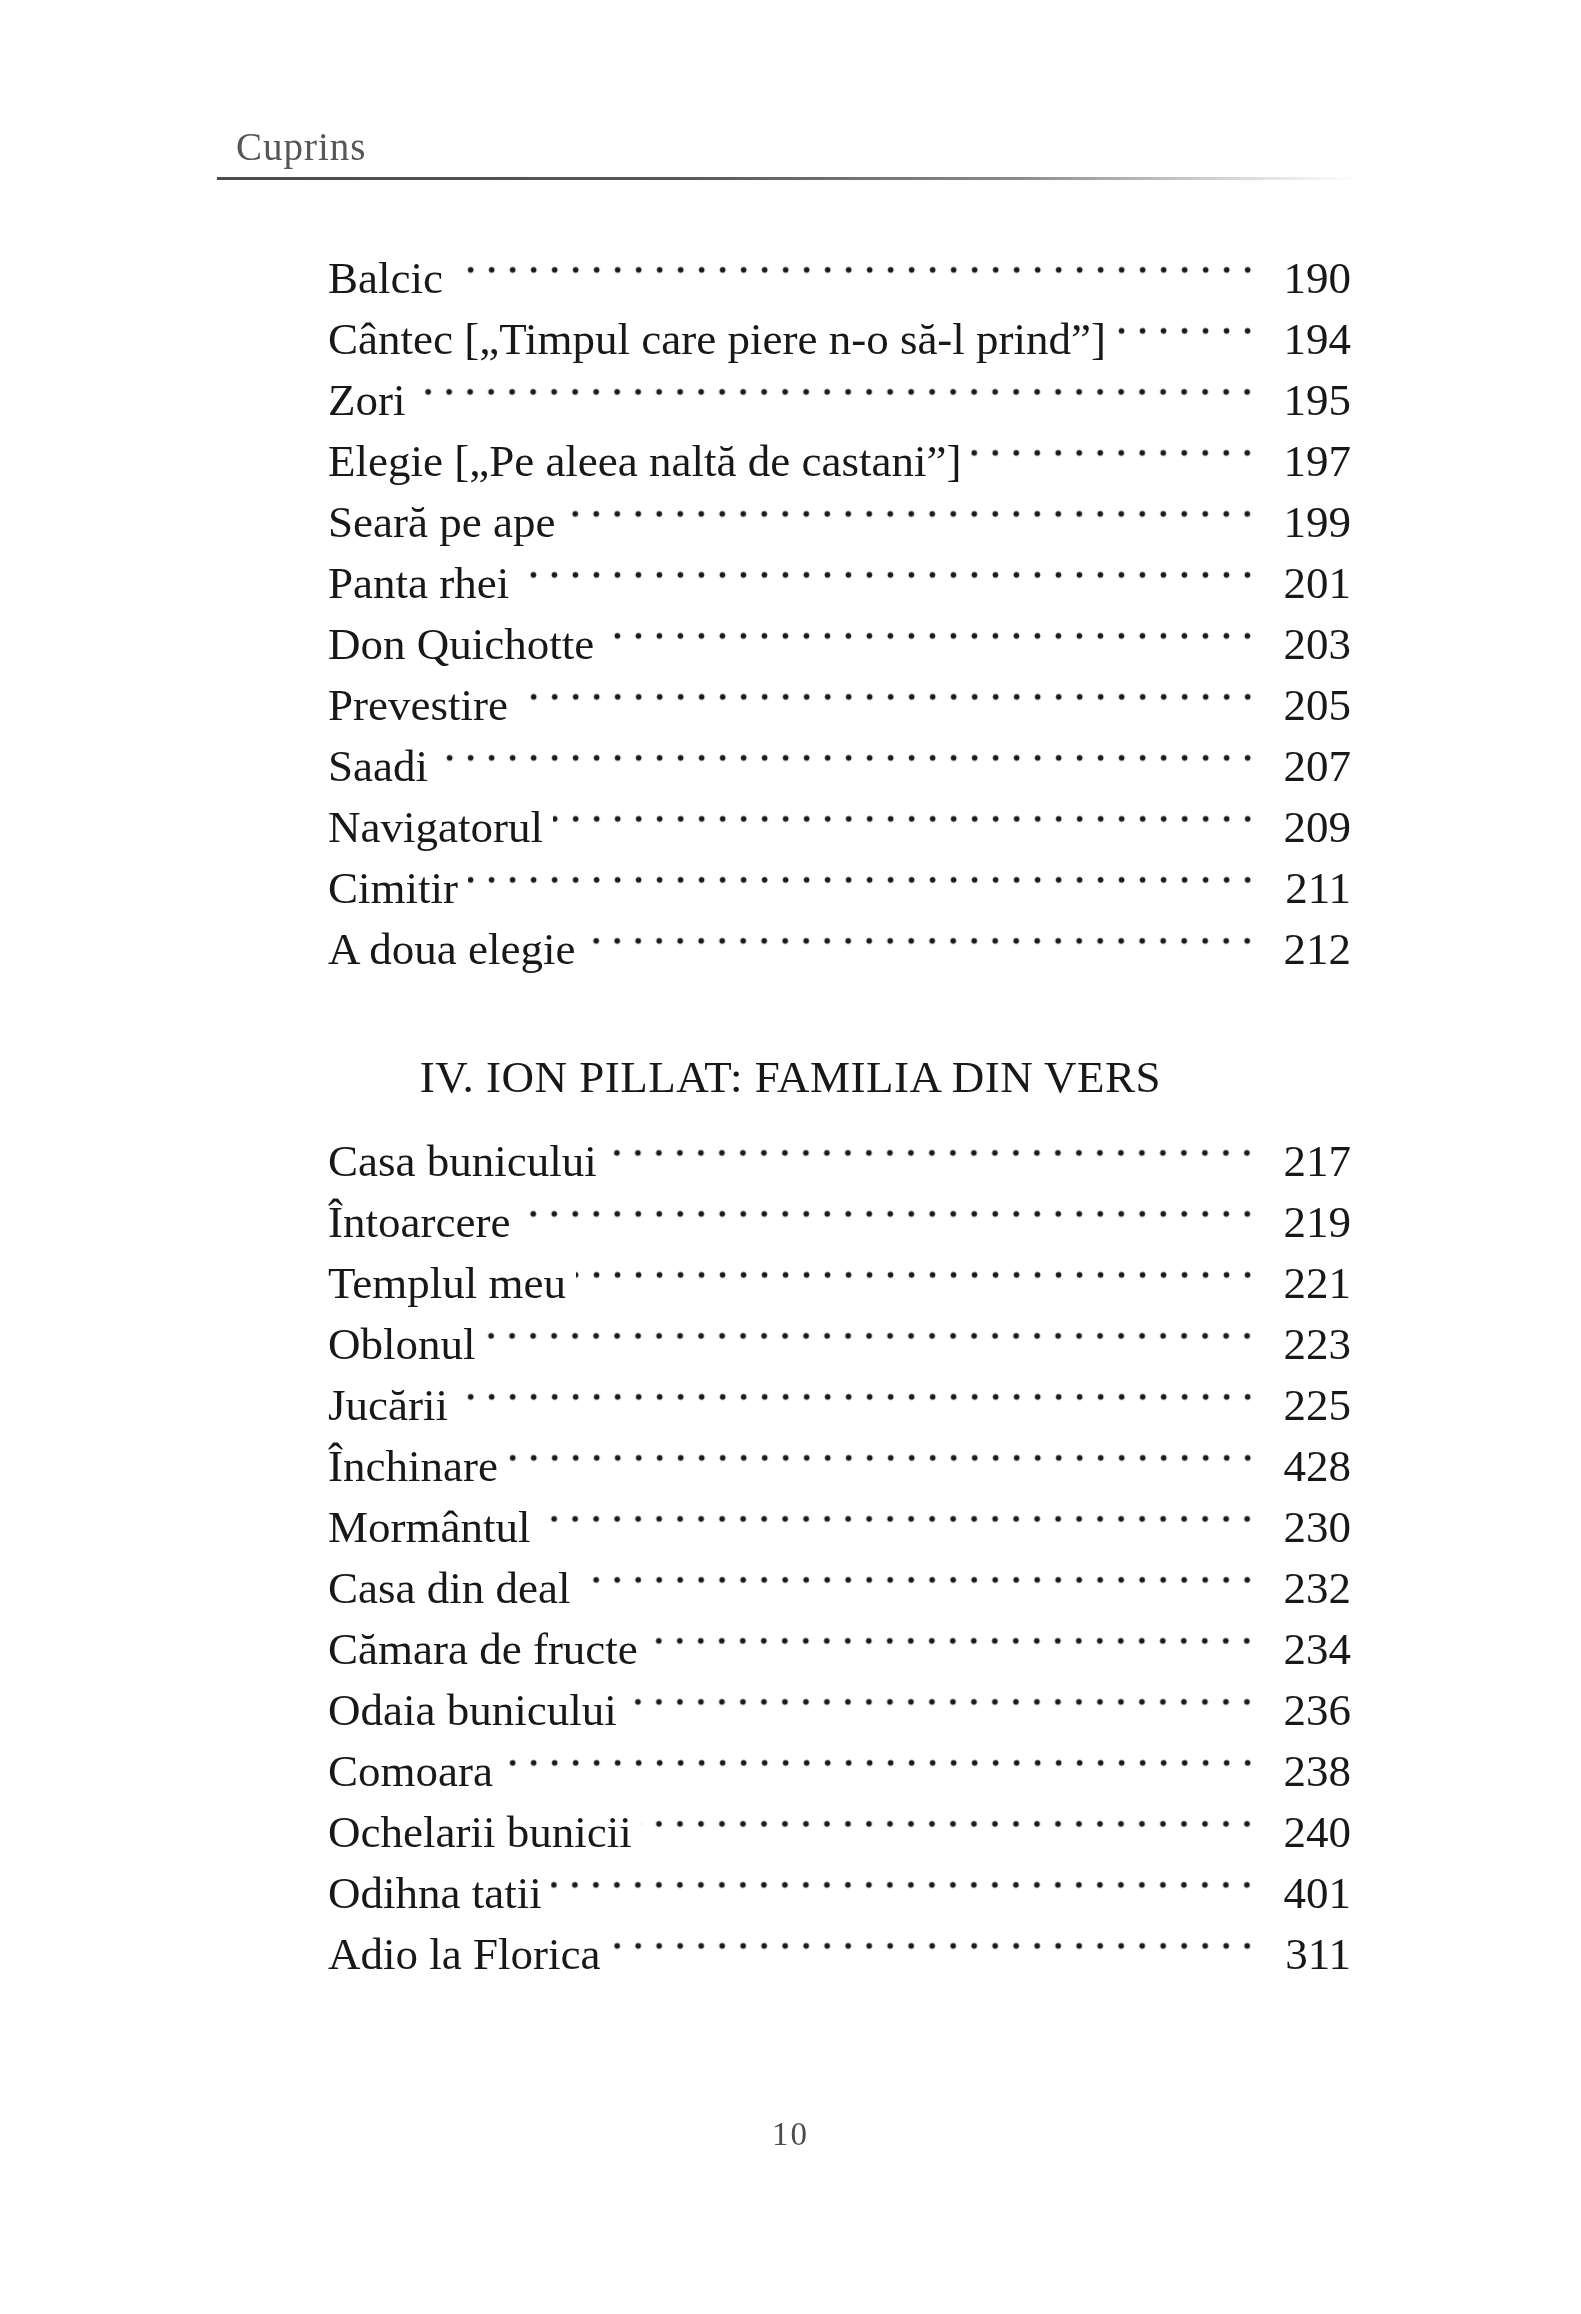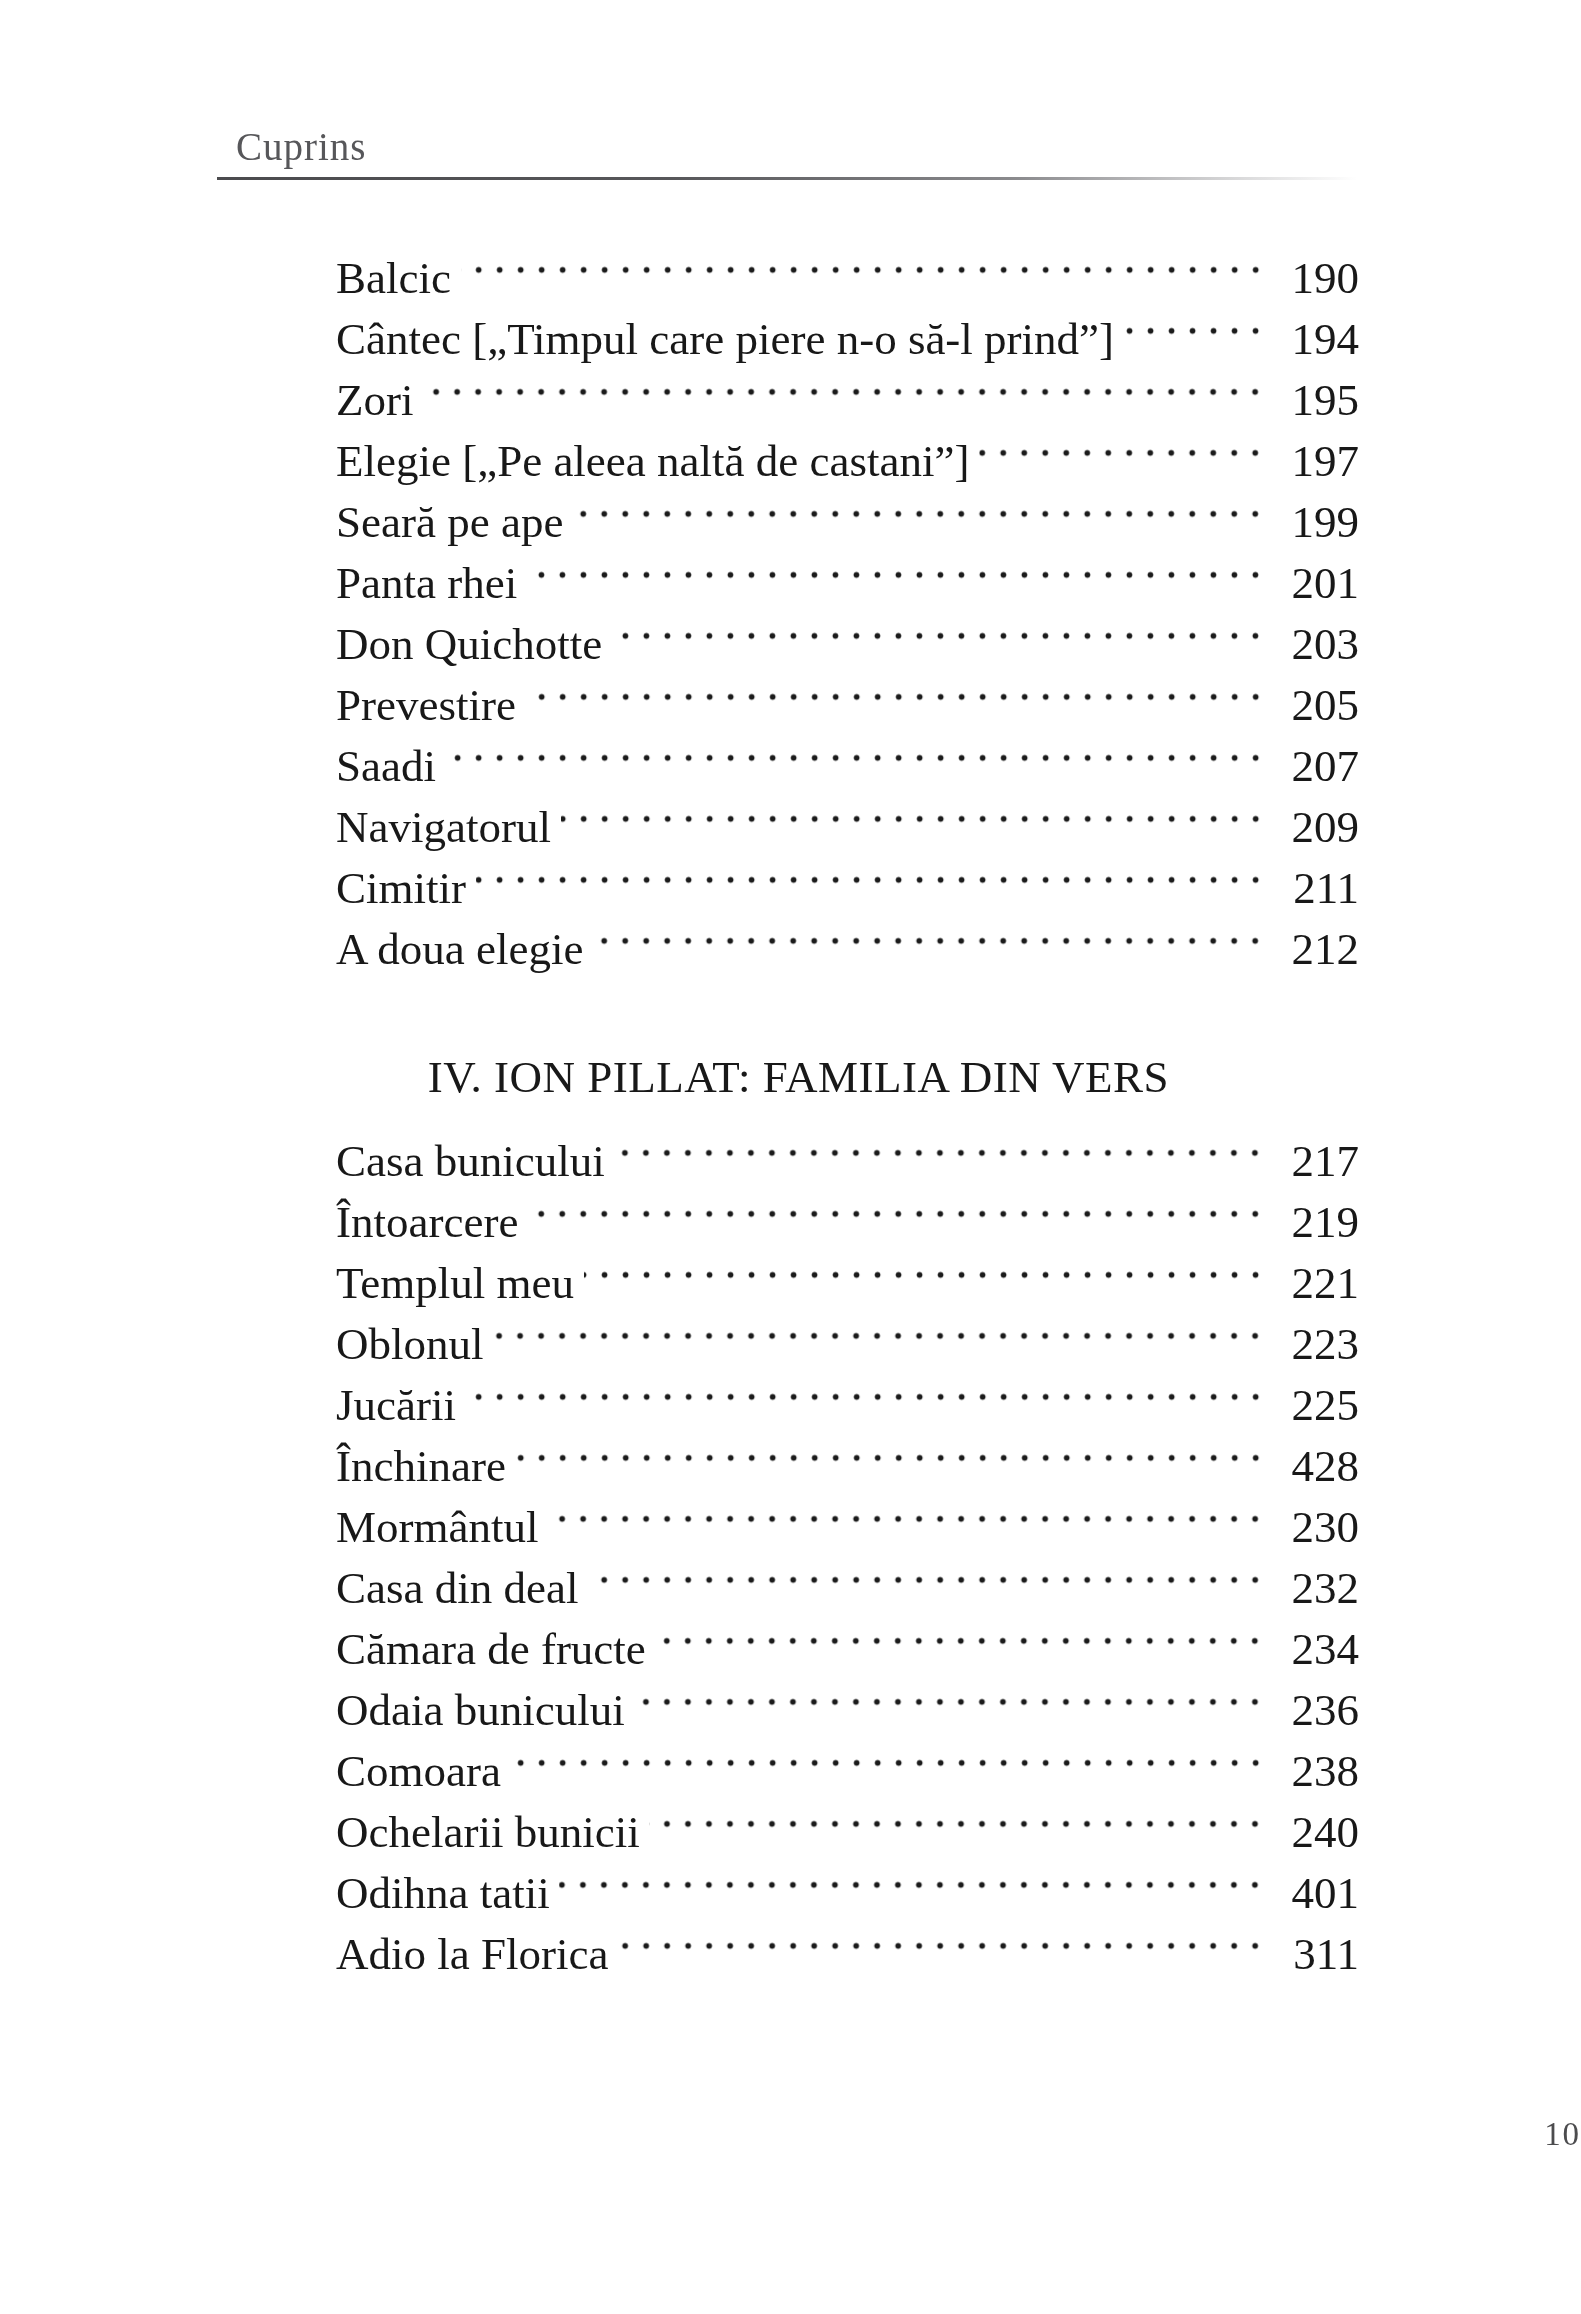--- a/index.html
+++ b/index.html
@@ -30,21 +30,21 @@
     margin-top: 6.7px;
     height: 2.9px;
     background: linear-gradient(to right,
       #4b4b4e 0%, #57575a 40%, #8a8a8d 70%,
       rgba(150,150,153,0.35) 90%, rgba(150,150,153,0) 100%);
   }
 
   
   .toc {
     position: absolute;
-    top: 248px; left: 336px; width: 1023px; font-family: Liberation Serif, serif;
+    top: 248px; left: 328px; width: 1023px; font-family: Liberation Serif, serif;
   }
   .toc-list { list-style: none; margin: 0; padding: 0; }
   .toc-row {
     display: flex;
     align-items: baseline;
     font-size: 45px;
     line-height: 61px;
     white-space: nowrap;
   }
   .toc-title { flex: 0 0 auto; }
@@ -67,21 +67,21 @@
     margin: 69px -328px 0 -328px; 
     padding-right: 98px;          
     letter-spacing: 0.5px;
   }
   .toc-list-2 { margin-top: 25px; }
 
   
   .folio {
     position: absolute;
     top: 2114px; left: 0; width: 100%;
-    text-align: right;
+    text-align: center;
     font-size: 33px;
     line-height: 40px;
     color: #4c4c4e;
     letter-spacing: 1.9px;
   }
 </style>
 </head>
 <body>
 
 <div class="page">

